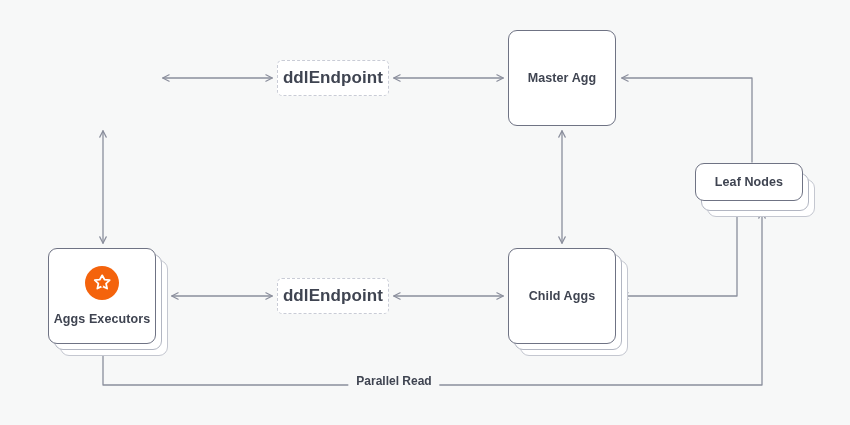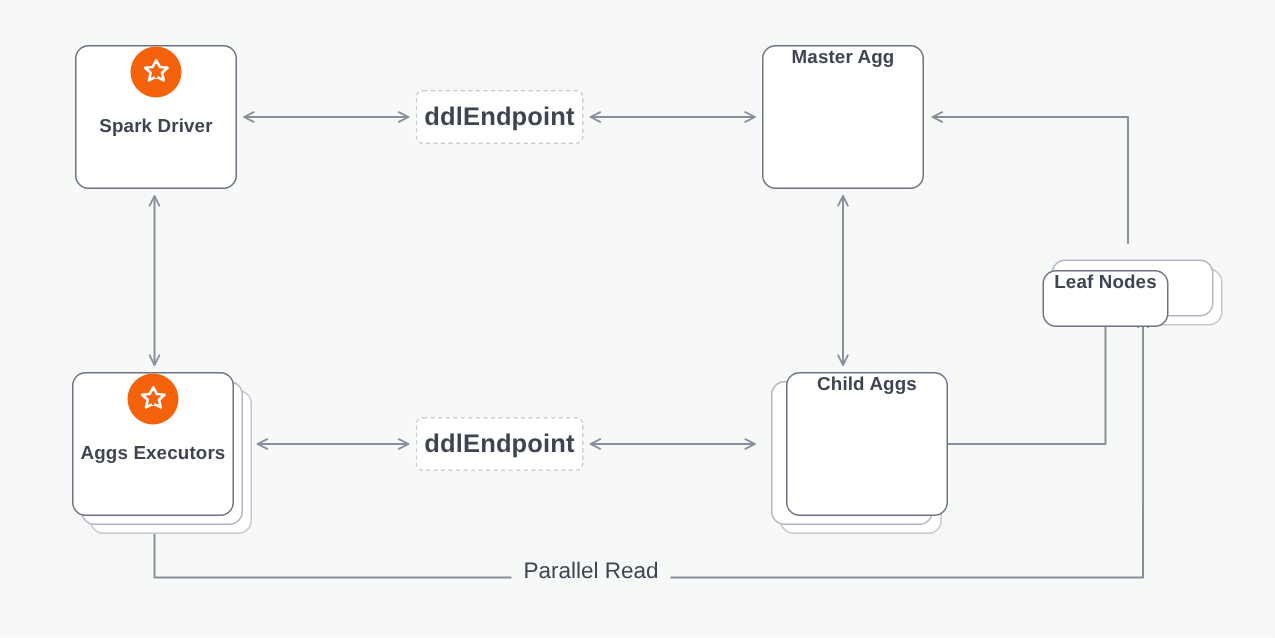--- a/index.html
+++ b/index.html
@@ -27,20 +27,21 @@
   
   .node {
     position: absolute;
     box-sizing: border-box;
     background: #ffffff;
     border: 1.3px solid #6f7384;
     border-radius: 9px;
     display: flex;
     flex-direction: column;
     align-items: center;
+    justify-content: center;
     z-index: 4;
   }
   .node .label {
     font-size: 12.5px;
     font-weight: bold;
     color: #3f4451;
     letter-spacing: .1px;
     text-align: center;
     line-height: 1.2;
   }
@@ -84,22 +85,22 @@
     font-size: 17px;
     font-weight: bold;
     color: #3f4451;
     letter-spacing: .1px;
   }
 
   
   .edge-label {
     position: absolute;
     background: #f7f8f8;
-    font-size: 15px;
-    font-weight: normal;
+    font-size: 12px;
+    font-weight: bold;
     color: #3f4451;
     padding: 0 8px;
     z-index: 5;
     white-space: nowrap;
     text-align: center;
   }
 </style>
 </head>
 <body>
 
@@ -130,57 +131,47 @@
       <line x1="394" y1="296" x2="503" y2="296" marker-start="url(#ahStart)" marker-end="url(#ahEnd)"></line>
 
       <path d="M752,162 L752,78 L622,78" marker-end="url(#ahEnd)"></path>
 
       <path d="M622,296 L737,296 L737,212" marker-start="url(#ahStart)"></path>
 
       <path d="M762,212 L762,385 L103,385 L103,349" marker-start="url(#ahStart)" marker-end="url(#ahEnd)"></path>
     </g>
   </svg>
 
-  <div class="node" style="left:50px; top:30px; width:108px; height:96px;">
-    <span class="spark-icon" style="background:#f4630c;">
-      <svg width="22" height="22" viewBox="0 0 24 24" aria-hidden="true">
-        <path d="M12.2 3.6 L14.9 8.4 L20.4 8.9 L16.4 12.6 L17.6 18.1
-                 L12.2 15.4 L6.9 18.1 L8.1 12.6 L4.1 8.9 L9.5 8.4 Z" fill="none" stroke="#ffffff" stroke-width="1.9" stroke-linejoin="round" stroke-linecap="round"></path>
-        <path d="M12.2 15.4 L10.0 11.6" fill="none" stroke="#f4630c" stroke-width="2.1" stroke-linecap="round"></path>
-      </svg>
-    </span>
-    <span class="label">Spark Driver</span>
-  </div>
 
   <div class="stack-layer" style="left:60px; top:260px; width:108px; height:96px;"></div>
   <div class="stack-layer l2" style="left:54px; top:254px; width:108px; height:96px;"></div>
   <div class="node" style="left:48px; top:248px; width:108px; height:96px;">
     <span class="spark-icon" style="background:#f4630c;">
       <svg width="22" height="22" viewBox="0 0 24 24" aria-hidden="true">
         <path d="M12.2 3.6 L14.9 8.4 L20.4 8.9 L16.4 12.6 L17.6 18.1
                  L12.2 15.4 L6.9 18.1 L8.1 12.6 L4.1 8.9 L9.5 8.4 Z" fill="none" stroke="#ffffff" stroke-width="1.9" stroke-linejoin="round" stroke-linecap="round"></path>
         <path d="M12.2 15.4 L10.0 11.6" fill="none" stroke="#f4630c" stroke-width="2.1" stroke-linecap="round"></path>
       </svg>
     </span>
     <span class="label">Aggs Executors</span>
   </div>
 
   <div class="node" style="left:508px; top:30px; width:108px; height:96px;">
     <span class="label">Master Agg</span>
   </div>
 
   <div class="stack-layer" style="left:520px; top:260px; width:108px; height:96px;"></div>
   <div class="stack-layer l2" style="left:514px; top:254px; width:108px; height:96px;"></div>
-  <div class="node" style="left:524px; top:248px; width:108px; height:96px;">
+  <div class="node" style="left:508px; top:248px; width:108px; height:96px;">
     <span class="label">Child Aggs</span>
   </div>
 
   <div class="stack-layer" style="left:707px; top:179px; width:108px; height:38px;"></div>
   <div class="stack-layer l2" style="left:701px; top:173px; width:108px; height:38px;"></div>
-  <div class="node" style="left:695px; top:180px; width:84px; height:38px;">
+  <div class="node" style="left:695px; top:163px; width:108px; height:38px;">
     <span class="label">Leaf Nodes</span>
   </div>
 
   <div class="chip" style="left:277px; top:60px; width:112px; height:36px;">
     <span class="label">ddlEndpoint</span>
   </div>
 
   <div class="chip" style="left:277px; top:278px; width:112px; height:36px;">
     <span class="label">ddlEndpoint</span>
   </div>

